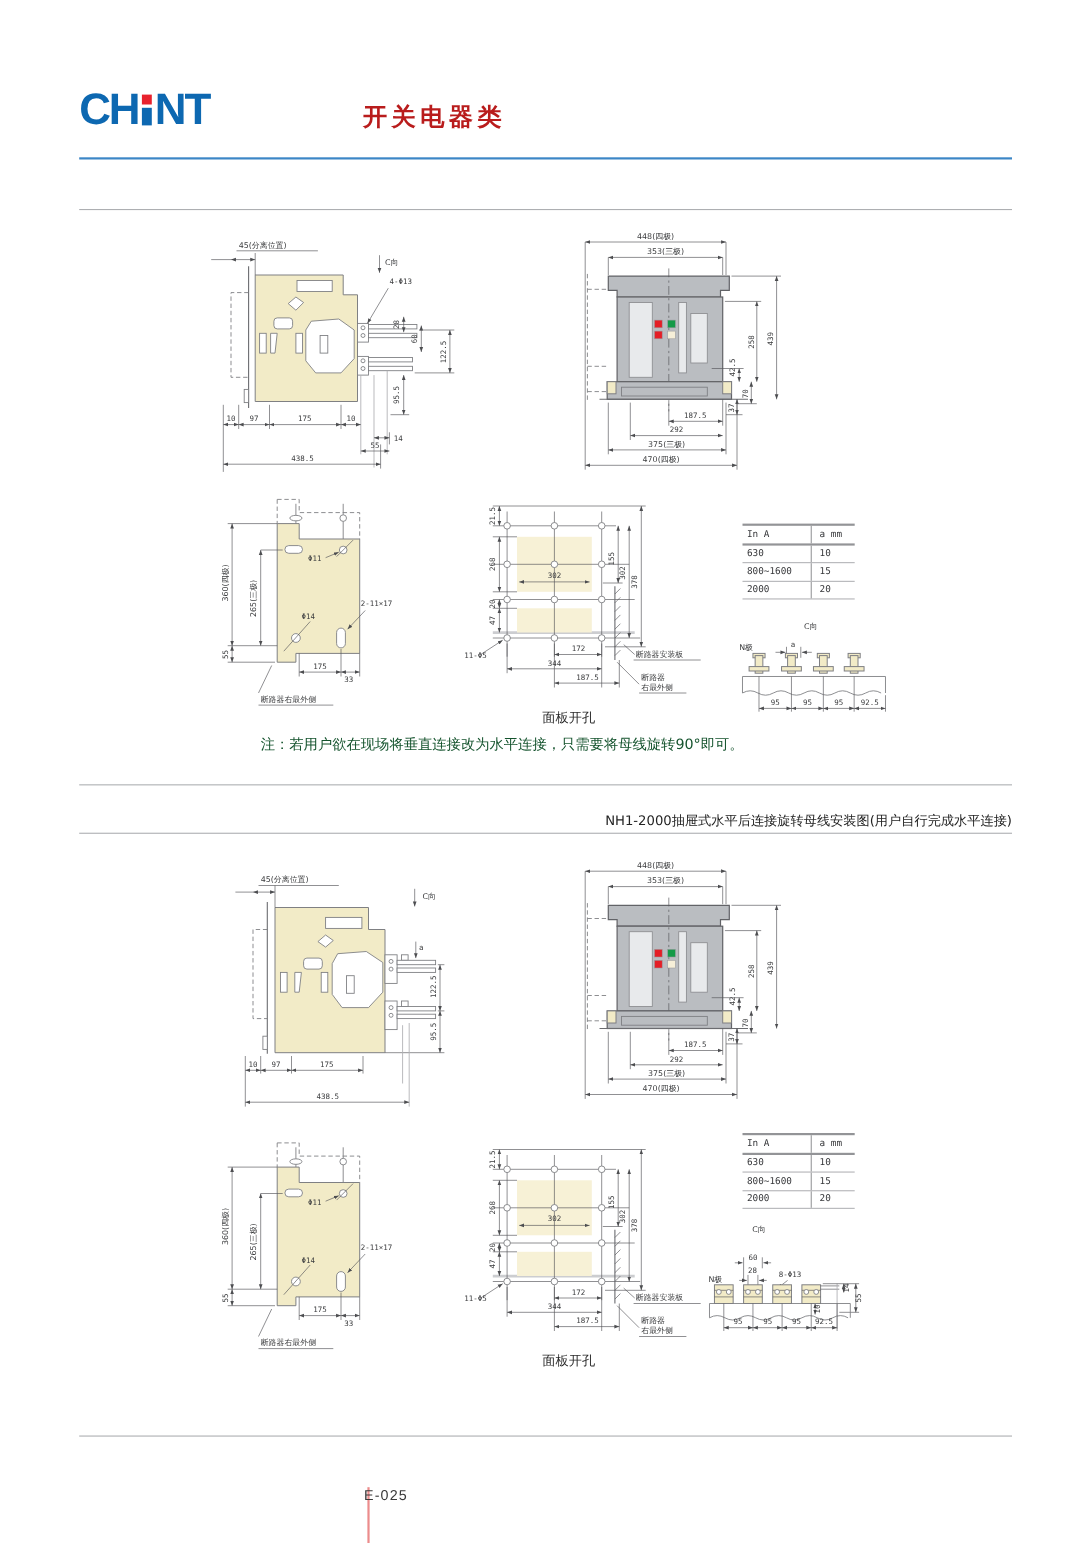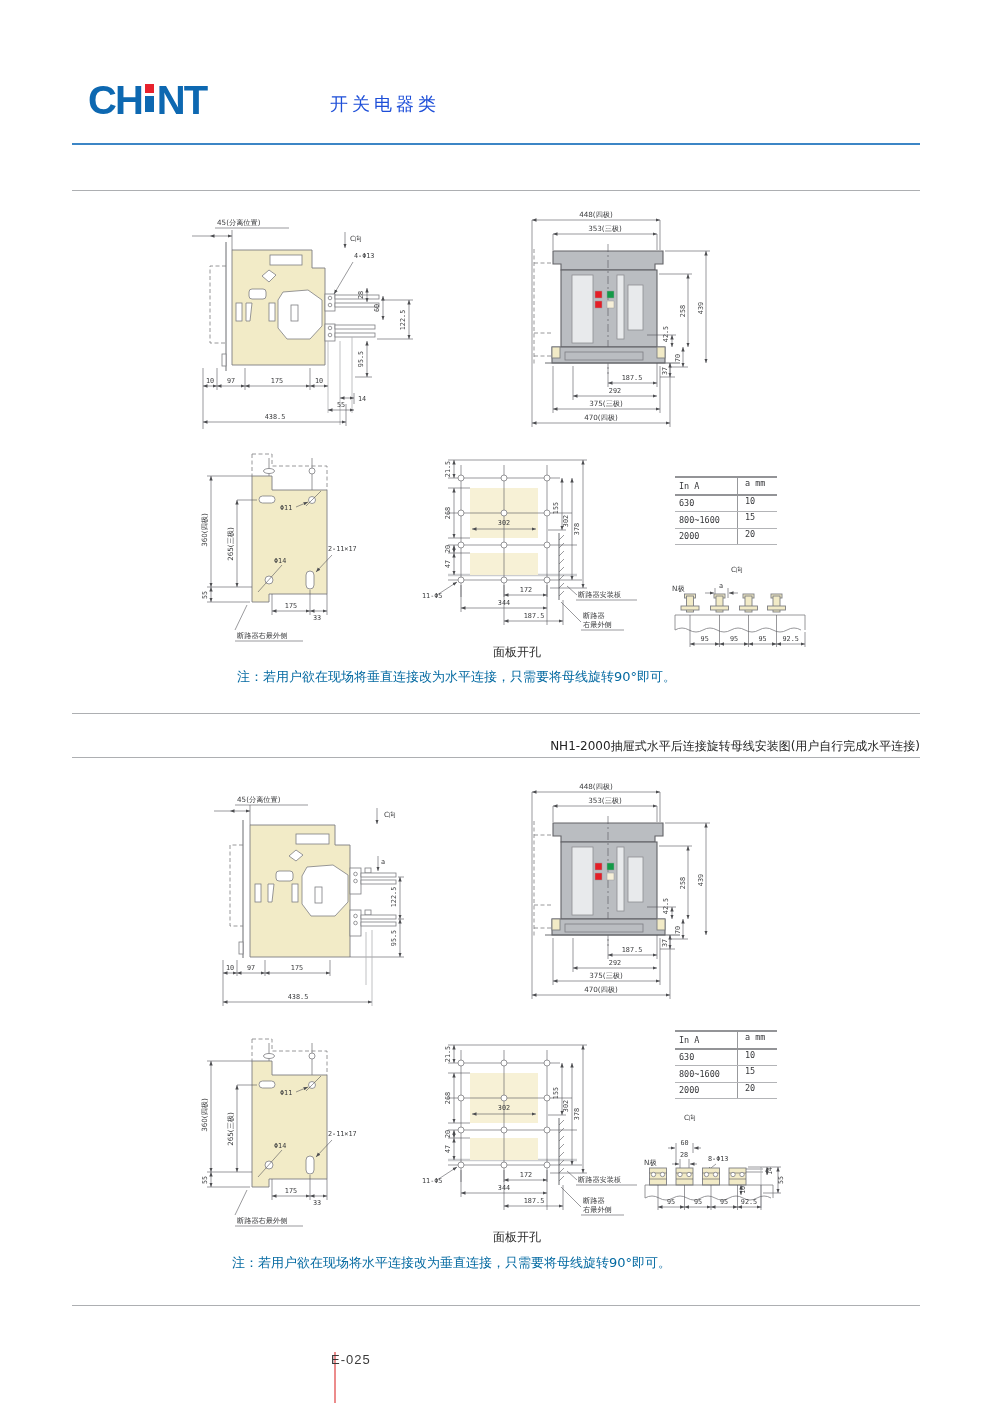--- a/index.html
+++ b/index.html
@@ -1,42 +1,42 @@
 <!DOCTYPE html>
 <html><head>
 <meta charset="utf-8">
 <style>
   html,body{margin:0;padding:0;background:#e9e9e9}
   .page{position:relative;width:992px;height:1403px;margin:0 auto;background:#ffffff;
         font-family:"DejaVu Sans",sans-serif;overflow:hidden}
   .abs{position:absolute}
 
   
-  .logo{position:absolute;left:88px;top:84px;display:flex;align-items:flex-start}
+  .logo{position:absolute;left:72px;top:84px;display:flex;align-items:center}
   .logo-txt{font-family:"Liberation Sans",sans-serif;font-weight:bold;font-size:40px;
             line-height:32px;color:#0d68b1;letter-spacing:-2px}
   .logo-i{width:9px;margin:0 3px;display:flex;flex-direction:column;align-items:center}
   .logo-dot{width:9px;height:9px;background:#e8222d}
   .logo-stem{width:9px;height:16px;background:#0d68b1;margin-top:3px}
-  .h-title{position:absolute;left:330px;top:92px;font-size:18px;font-weight:normal;
-           color:#1d4ed8;letter-spacing:4px}
+  .h-title{position:absolute;left:330px;top:92px;font-size:22px;font-weight:bold;
+           color:#b91c1c;letter-spacing:4px}
   .blue-rule{position:absolute;left:72px;top:143px;width:848px;height:2px;background:#3c86c6}
   .rule{position:absolute;left:72px;width:848px;height:1px;background:#adafb2}
   .sec-title{position:absolute;right:72px;font-size:12px;color:#232323}
-  .note{position:absolute;font-size:13px;color:#0369a1}
+  .note{position:absolute;font-size:13px;color:#14532d}
 
   
   .red-line{position:absolute;left:334px;top:1352px;width:2px;height:51px;background:#ec8c8c}
   .page-code{position:absolute;left:331px;top:1352px;font-size:13px;color:#3a3a3a;
              font-family:"Liberation Sans",sans-serif;letter-spacing:1px}
 
   
   .rtable{position:absolute;width:102px;font-family:"DejaVu Sans Mono",monospace;
           font-size:8.5px;color:#36373a}
-  .rtable .tr{display:flex;height:15.5px;border-bottom:1px solid #b3b4b7}
+  .rtable .tr{display:flex;align-items:center;height:15.5px;border-bottom:1px solid #b3b4b7}
   .rtable .tr.hd{border-top:2px solid #939497;border-bottom:2px solid #939497}
   .rtable .c1{width:58px;padding-left:4px;border-right:1px solid #98999c;height:100%;
               display:flex;align-items:center}
   .rtable .c2{padding-left:7px}
 
   
   svg{overflow:visible}
   svg text{font-family:"DejaVu Sans Mono",monospace;font-size:6.8px;fill:#3b3c3e}
   svg text.tc{font-family:"DejaVu Sans",sans-serif;font-size:7.2px}
   svg text.cap{font-size:12px;fill:#2a2a2a}
@@ -648,18 +648,17 @@
     <line class="dl da" x1="30" y1="102" x2="56.5" y2="102"></line>
     <line class="dl da" x1="56.5" y1="102" x2="83" y2="102"></line>
     <line class="dl da" x1="83" y1="102" x2="109.5" y2="102"></line>
     <line class="dl da" x1="109.5" y1="102" x2="133" y2="102"></line>
     <text x="43" y="99" text-anchor="middle">95</text>
     <text x="70" y="99" text-anchor="middle">95</text>
     <text x="96" y="99" text-anchor="middle">95</text>
     <text x="121" y="99" text-anchor="middle">92.5</text>
   </svg>
 
-  <div class="note" style="left:232px;top:1254px">注：若用户欲在现场将水平连接改为垂直连接，只需要将母线旋转90°即可。</div>
   <div class="rule" style="top:1305px"></div>
 
   <div class="red-line"></div>
   <div class="page-code">E-025</div>
 </div>
 
 </body></html>

